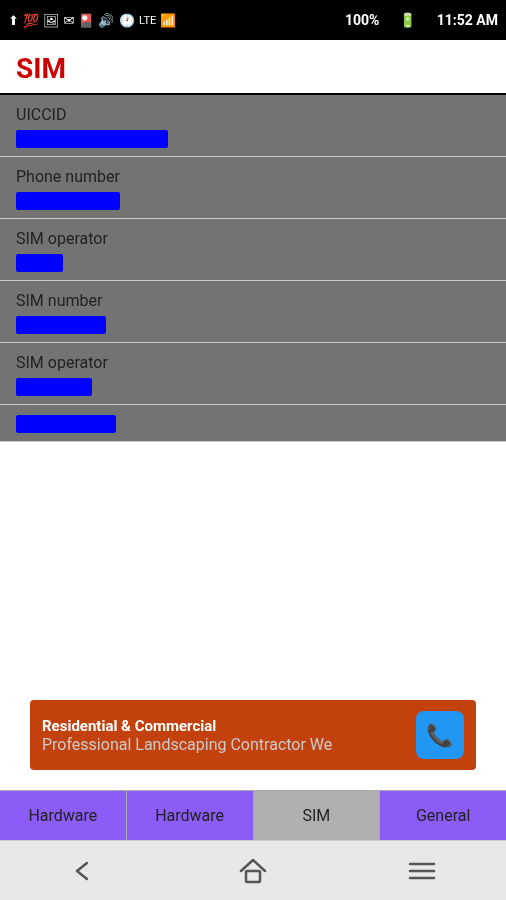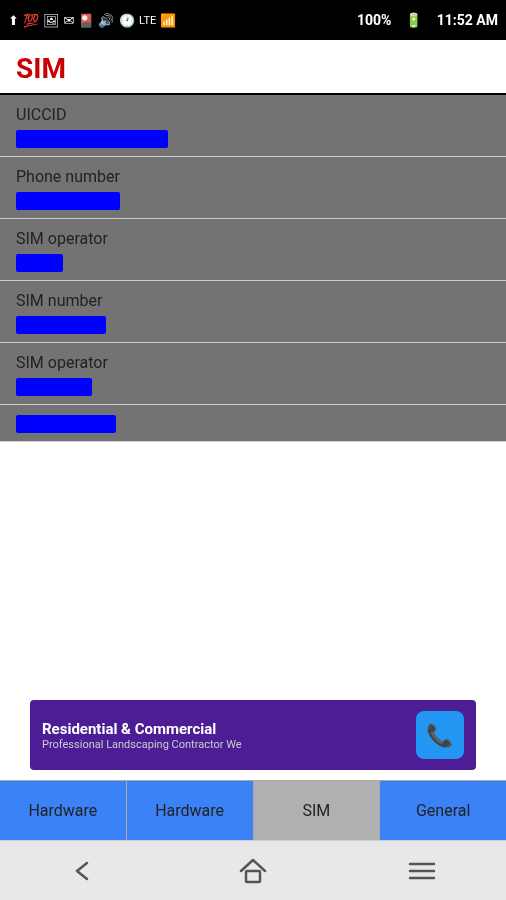--- a/index.html
+++ b/index.html
@@ -25,21 +25,21 @@
       font-size: 13px;
     }
     .status-left {
       display: flex;
       align-items: center;
       gap: 4px;
     }
     .status-right {
       display: flex;
       align-items: center;
-      gap: 14px;
+      gap: 20px;
       font-size: 14px;
       font-weight: bold;
     }
     .status-icon {
       font-size: 13px;
       color: #fff;
     }
 
     
     #page-title-bar {
@@ -76,60 +76,60 @@
       border-radius: 2px;
     }
 
     
     #ad-banner {
       position: absolute;
       bottom: 130px;
       left: 30px;
       right: 30px;
       height: 70px;
-      background: #4c1d95;
+      background: #c2410c;
       border-radius: 4px;
       display: flex;
       align-items: center;
       padding: 0 12px;
       gap: 10px;
     }
     .ad-text-block {
       flex: 1;
     }
     .ad-title {
       color: #fff;
       font-size: 15px;
       font-weight: bold;
     }
     .ad-subtitle {
       color: #ccc;
-      font-size: 11px;
+      font-size: 16px;
     }
     .ad-phone-btn {
       width: 48px;
       height: 48px;
       background: #2196f3;
       border-radius: 8px;
       display: flex;
       align-items: center;
       justify-content: center;
       font-size: 22px;
       color: #fff;
       flex-shrink: 0;
     }
 
     
     #tab-bar {
       position: absolute;
       bottom: 60px;
       left: 0;
       right: 0;
-      height: 60px;
-      background: #3b82f6;
+      height: 50px;
+      background: #8b5cf6;
       display: flex;
       border-top: 1px solid #aaa;
     }
     .tab-item {
       flex: 1;
       display: flex;
       align-items: center;
       justify-content: center;
       font-size: 16px;
       color: #222;

